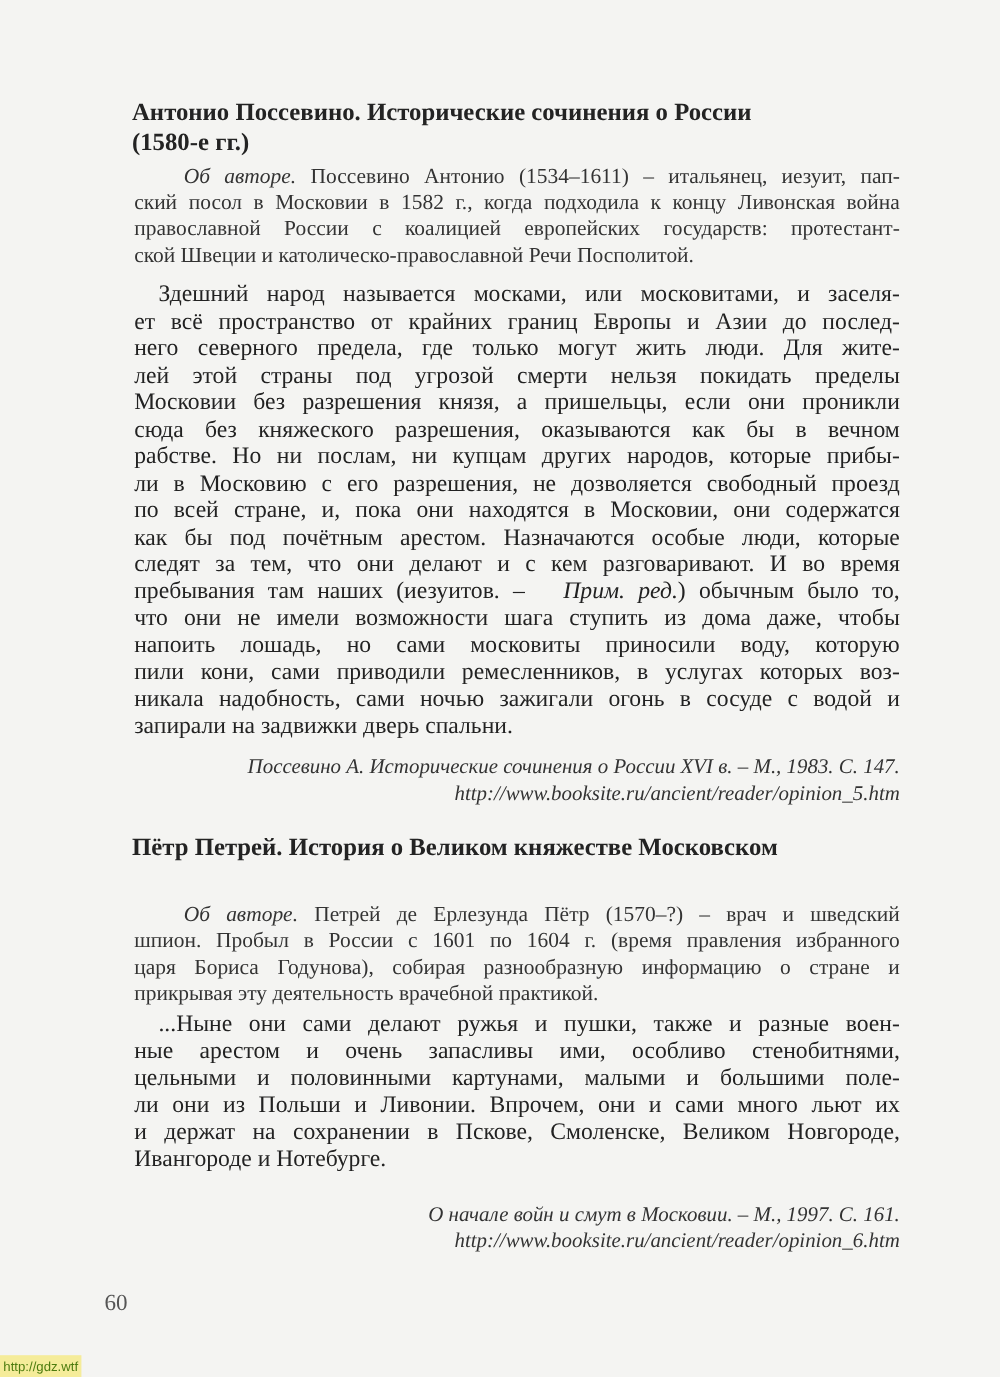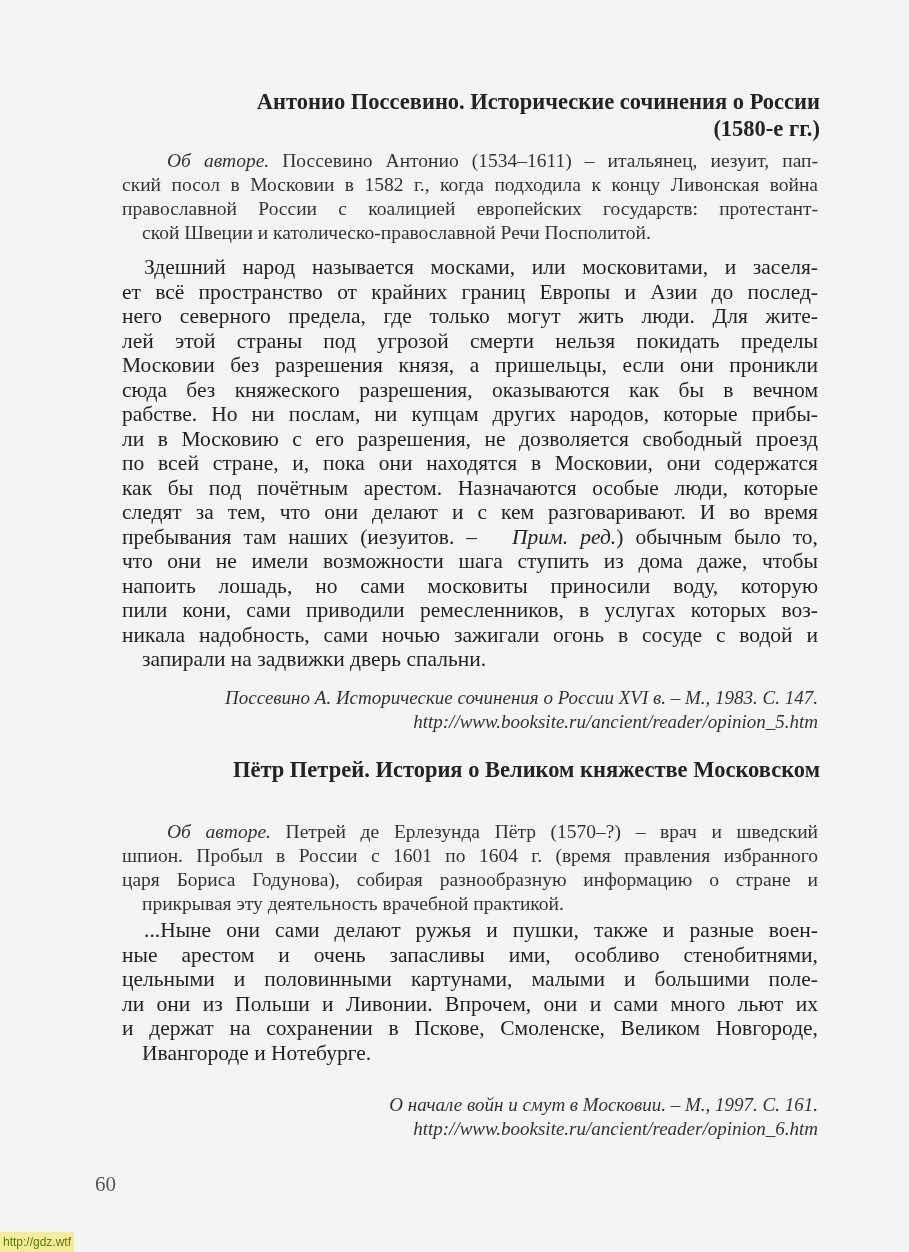--- a/index.html
+++ b/index.html
@@ -4,30 +4,30 @@
 <style>
   html, body { margin: 0; padding: 0; }
   body {
     width: 909px; height: 1252px; position: relative; overflow: hidden;
     background: #f4f4f2;
     color: #2a2a2a;
     font-family: "DejaVu Serif", "Liberation Serif", serif;
   }
   .page { position: absolute; left: 0; top: 0; width: 909px; height: 1252px; }
   .heading {
-    position: absolute; left: 120px; width: 700px; text-align: right;
+    position: absolute; left: 120px; width: 700px; text-align: left;
     font-family: "Liberation Serif", serif; font-weight: bold;
     font-size: 22.5px; line-height: 27px; color: #232323;
   }
   .block { position: absolute; left: 122px; width: 696px; }
   .tl { display: block; white-space: nowrap; }
   .about { font-family: "Liberation Serif", serif; font-size: 19.5px; line-height: 24px; color: #333; }
   .main  { font-family: "Liberation Serif", serif; font-size: 21.5px; line-height: 24.5px; color: #222; }
   .just  { text-align: justify; text-align-last: justify; }
-  .last  { text-align: right; text-align-last: left; margin-left: 20px; }
+  .last  { text-align: right; text-align-last: left; }
   .indent { padding-left: 22px; }
   .it { font-style: italic; margin-left: 23px; }
   .source {
     position: absolute; right: 91px; text-align: right;
     font-family: "Liberation Serif", serif; font-style: italic;
     font-size: 19px; line-height: 24px; color: #333;
   }
   .pagenum {
     position: absolute; left: 95px; top: 1172px;
     font-family: "Liberation Serif", serif; font-size: 21px; color: #555;

